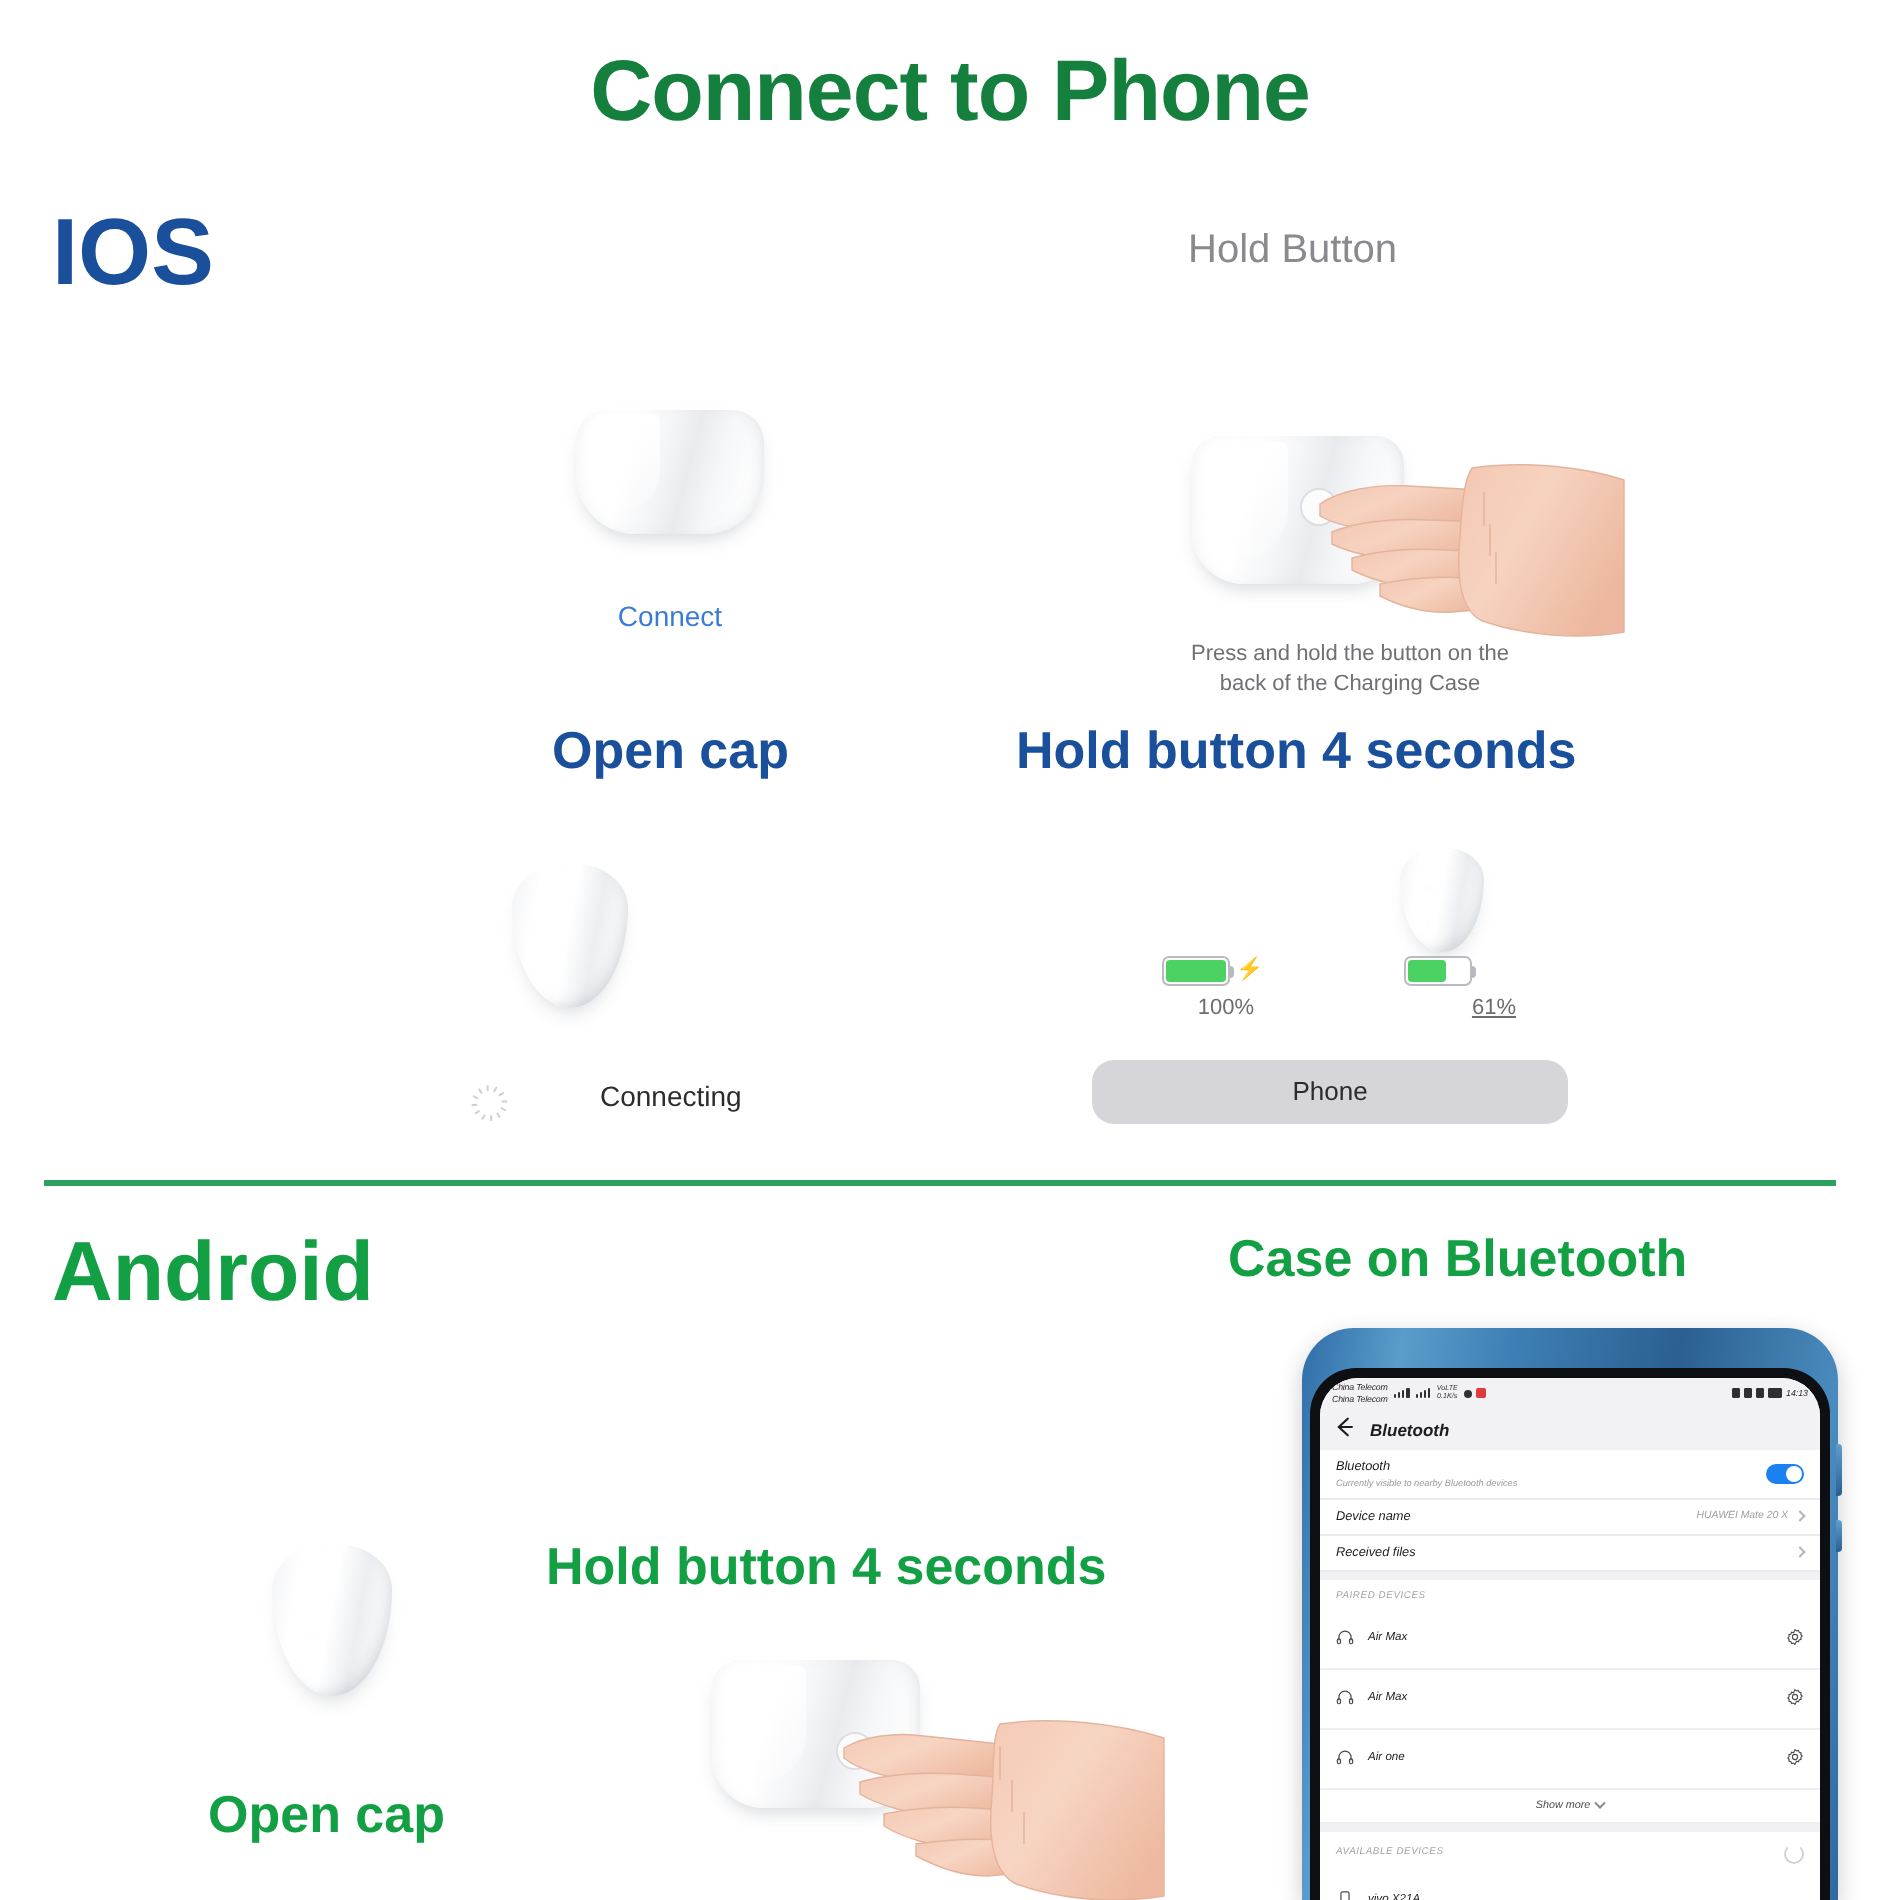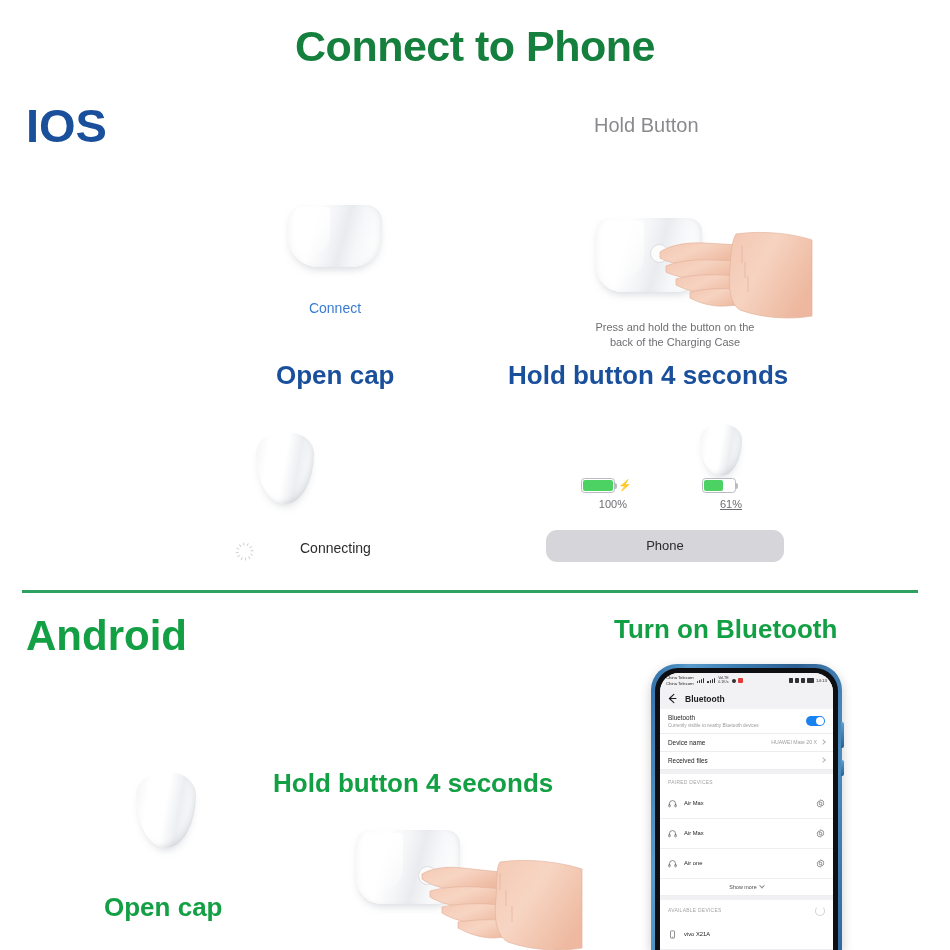--- a/index.html
+++ b/index.html
@@ -159,26 +159,27 @@
     left: 50%; top: 50%;
     width: 1.4px; height: 3.4px;
     background: #cfcfd4;
     border-radius: 1px;
     transform-origin: 50% 5.6px;
   }
 
   
   #phone-frame {
     left: 651px; top: 664px;
-    width: 191px; height: 286px;
+    width: 268px; height: 286px;
     border-radius: 26px 26px 0 0;
     background: linear-gradient(100deg, #2f6ea8 0%, #5a9ccb 16%, #3d7fb4 34%, #2c5f92 60%, #4a8cbe 86%, #30689f 100%);
-    padding: 4px 4px 0 4px;
+    padding: 20px 4px 0 4px;
     box-sizing: border-box;
     box-shadow: 0 4px 12px rgba(0,0,0,0.20);
+    font-style: italic;
   }
   #phone-bezel {
     width: 100%; height: 100%;
     border-radius: 23px 23px 0 0;
     background: #0d0f12;
     padding: 5px 5px 0 5px;
     box-sizing: border-box;
   }
   #phone-screen {
     width: 100%; height: 100%;
@@ -383,29 +384,29 @@
   <div class="abs bat-nub" style="left:40px; top:4.5px;"></div>
   <div class="abs" style="left:43px; top:2px; font-size:11px; color:#1c1c1e; line-height:1;">⚡</div>
   <div class="abs bat-pct" style="left:0px; top:20px; width:52px;">100%</div>
 </div>
 
 <div class="abs" style="left:698px; top:478px; width:62px;">
   <div class="abs bat-shell" style="left:4px; top:0px; width:34px; height:15px;">
     <div class="bat-fill" style="width:19px;"></div>
   </div>
   <div class="abs bat-nub" style="left:38px; top:4.5px;"></div>
-  <div class="abs bat-pct" style="left:0px; top:20px; width:44px;text-decoration:underline;">61%</div>
+  <div class="abs bat-pct" style="left:16px; top:20px; width:44px;text-decoration:underline;">61%</div>
 </div>
 
 <div class="abs" id="done-button" style="left:546px; top:530px; width:238px; height:32px;">Phone</div>
 
 <div class="abs" id="section-divider"></div>
 
 <div class="abs" id="android-heading">Android</div>
-<div class="abs" id="turn-on-bt-heading">Turn on Bluetooth</div>
+<div class="abs" id="turn-on-bt-heading">Case on Bluetooth</div>
 
 <div class="abs earbud" style="left:136px; top:772px; width:60px; height:76px;"></div>
 
 <div class="abs step-caption-and" style="left:104px; top:892px;">Open cap</div>
 
 <div class="abs step-caption-and" style="left:273px; top:768px;">Hold button 4 seconds</div>
 
 <div class="abs" style="left:356px; top:830px; width:260px; height:120px;">
   <div class="abs case-closed" style="left:0px; top:0px; width:104px; height:74px; border-radius:14px 14px 26px 26px;"></div>
   <div class="abs" style="left:62px; top:36px; width:17px; height:17px; border-radius:50%; border:1.4px solid #dcdee2; background:#fcfcfd;"></div>

